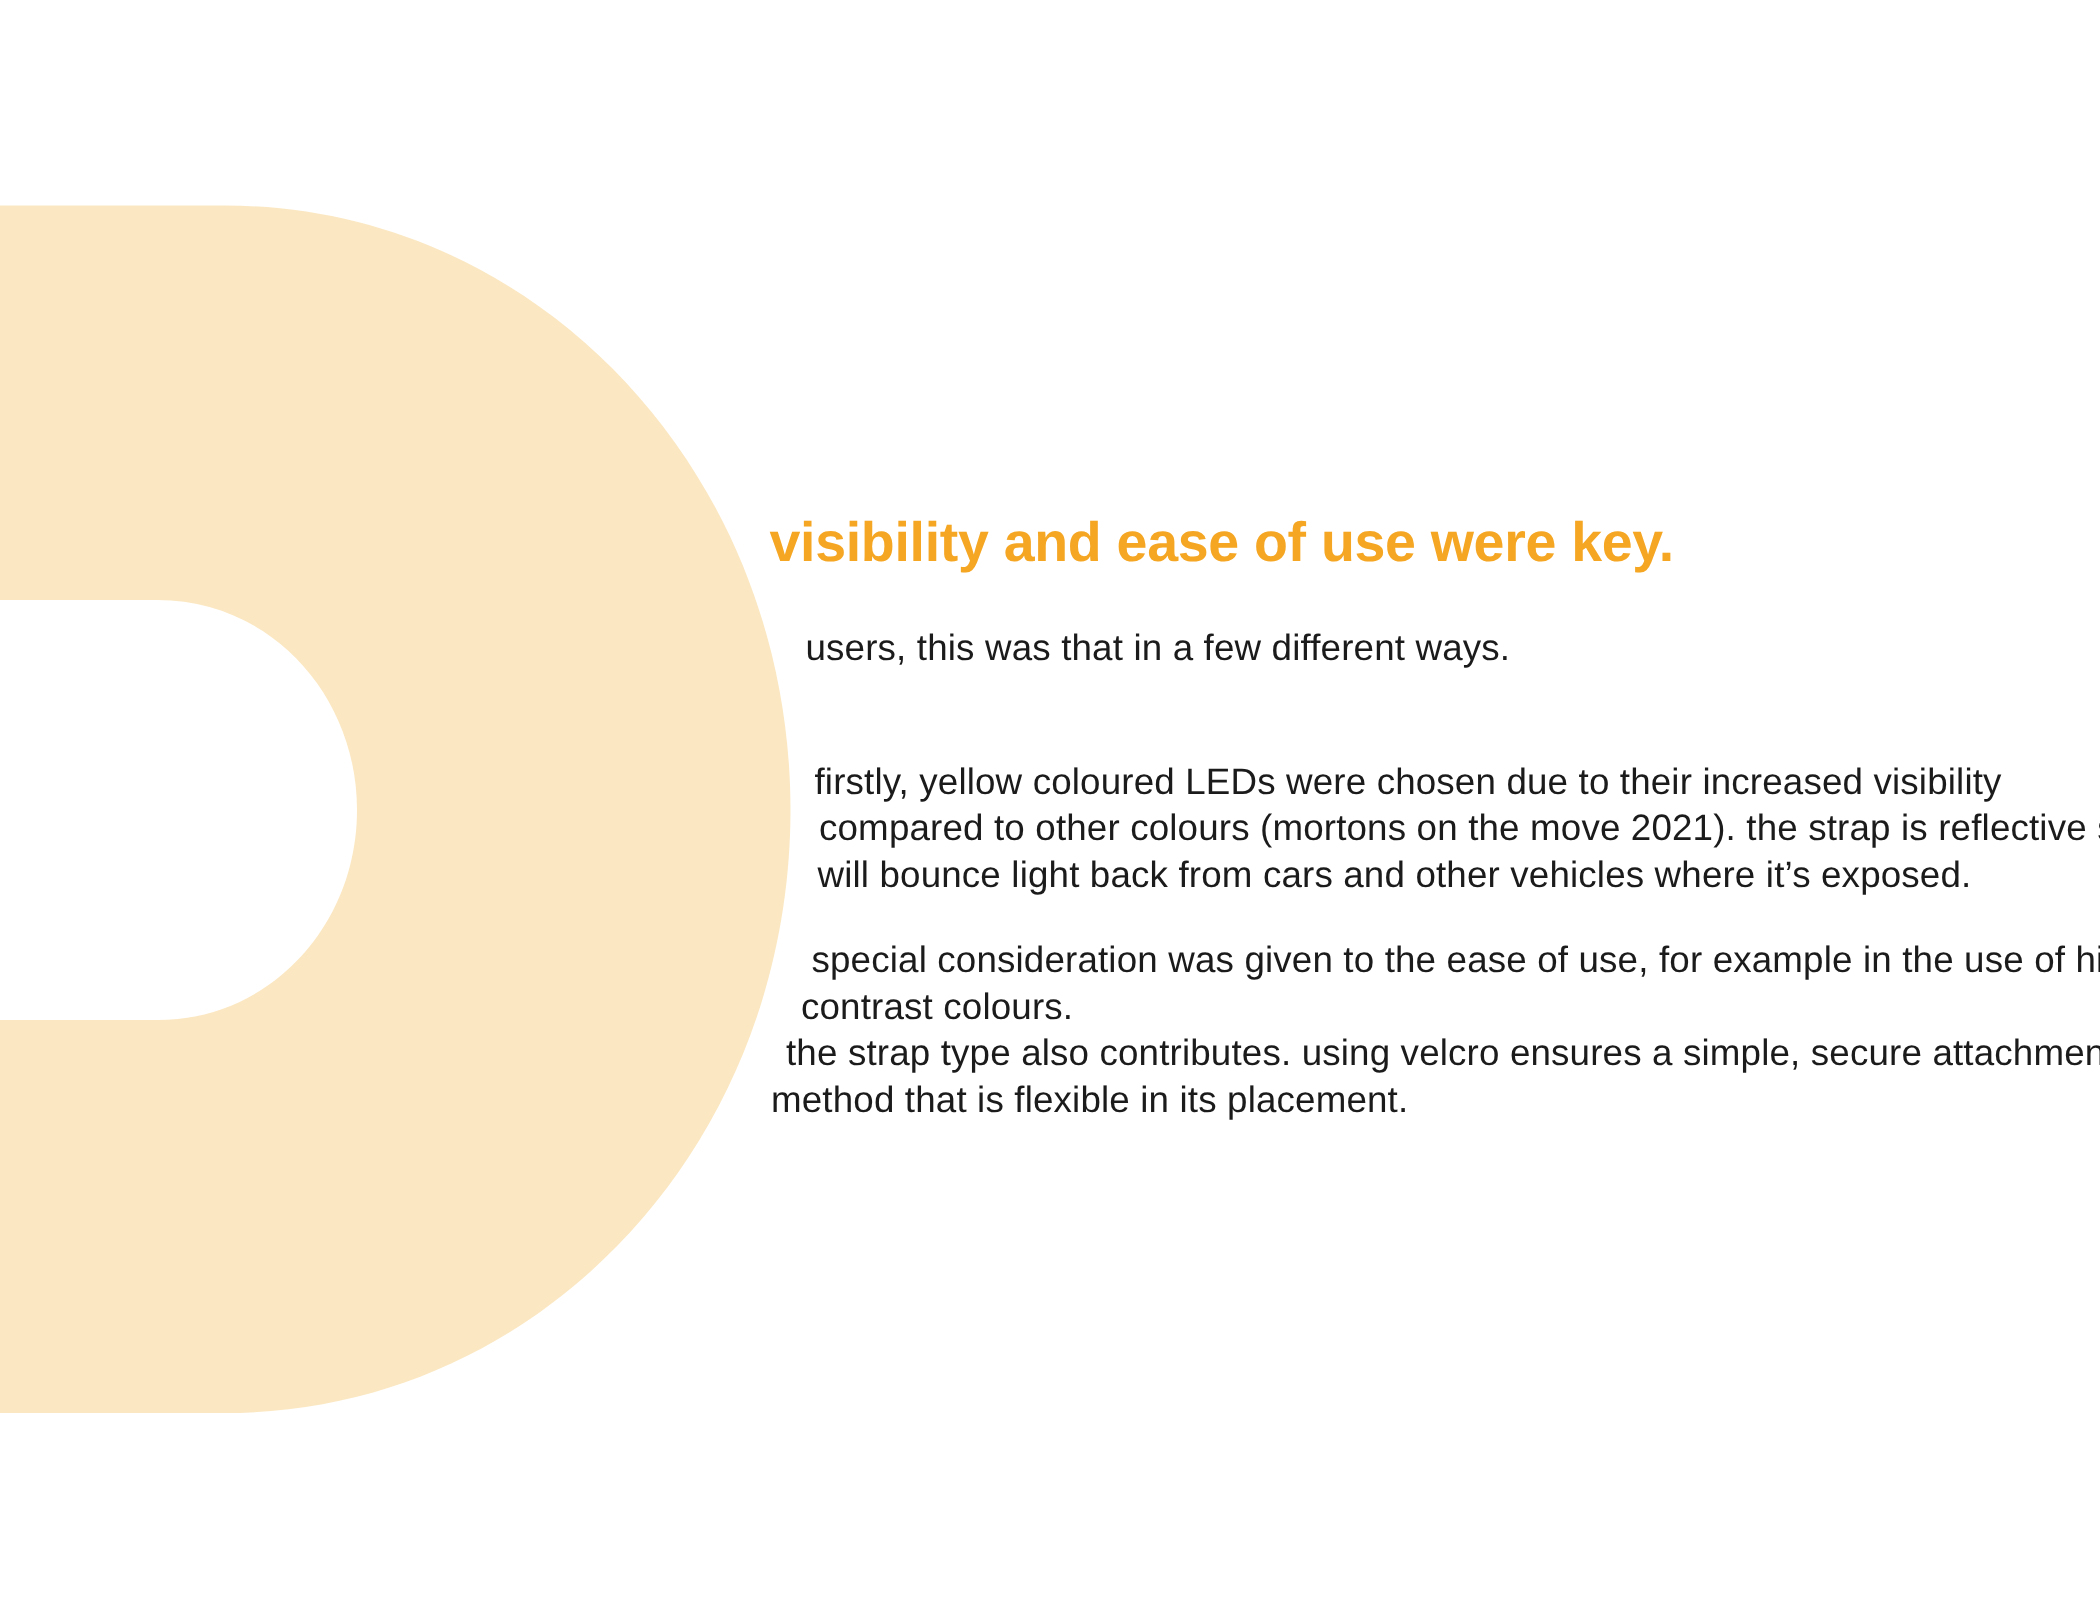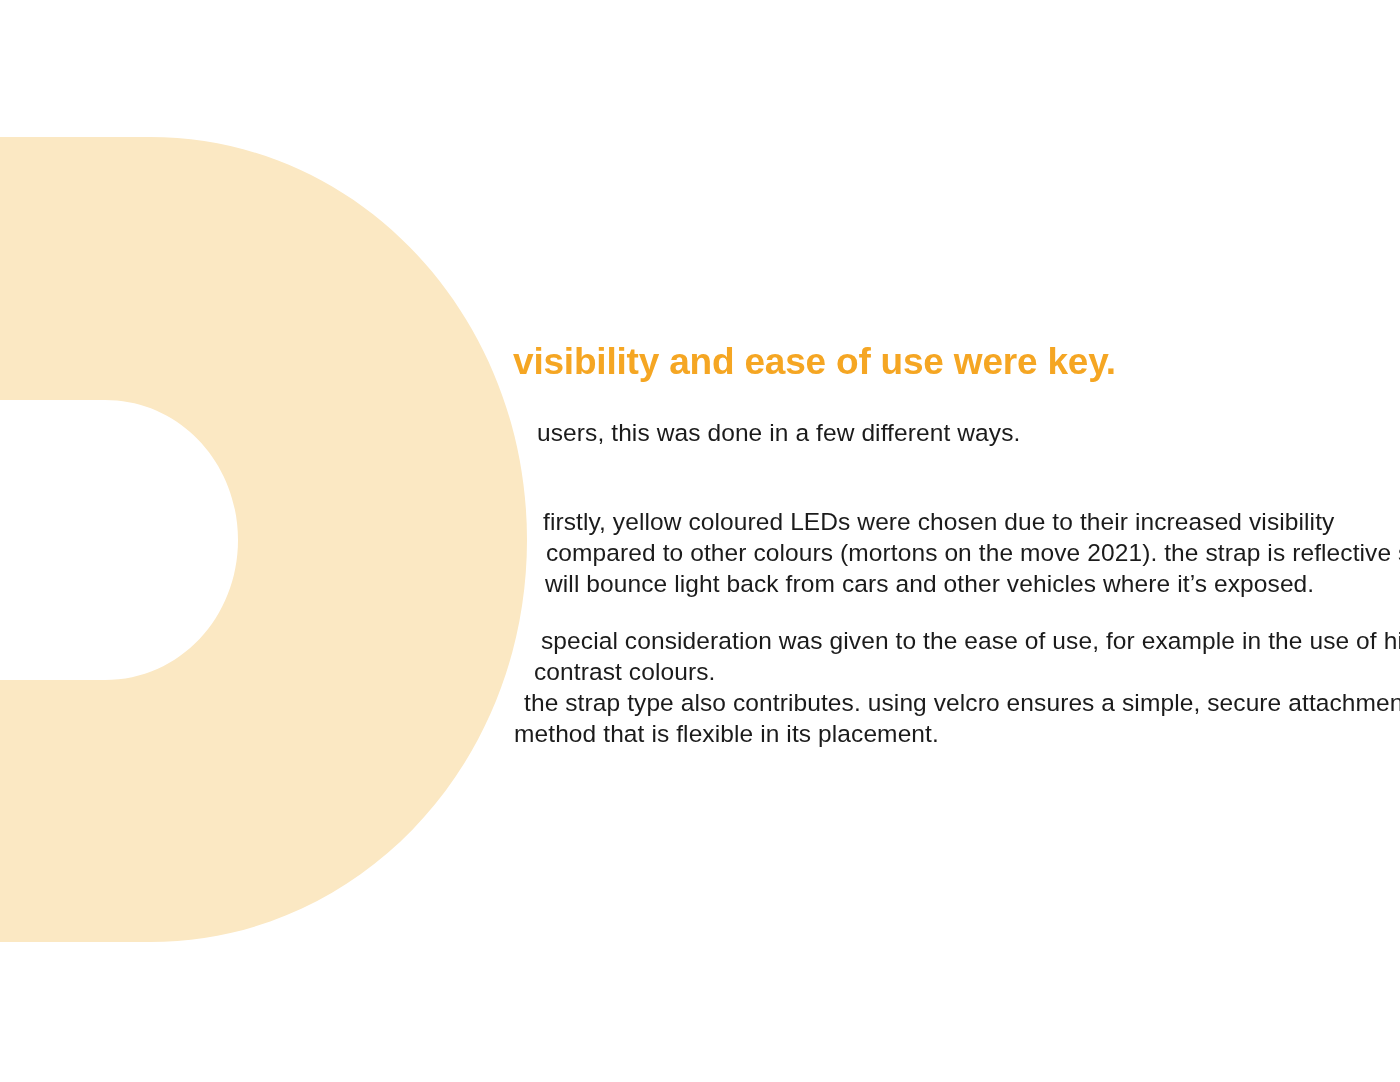--- a/index.html
+++ b/index.html
@@ -100,21 +100,21 @@
              Z" fill="#FBE8C3" fill-rule="evenodd"></path>
   </svg>
 
   <div class="content">
 
     <h1 class="headline">visibility and ease of use were key.</h1>
 
     <div class="body-block">
 
       <p class="para p1">
-        <span class="line l2">users, this was done in a few different ways.</span>
+        <span class="line l2">users, this was that in a few different ways.</span>
       </p>
 
       <p class="para p2">
         <span class="line l1">firstly, yellow coloured LEDs were chosen due to their increased visibility</span>
         <span class="line l2">compared to other colours (mortons on the move 2021). the strap is reflective so</span>
         <span class="line l3">will bounce light back from cars and other vehicles where it’s exposed.</span>
       </p>
 
       <p class="para p3">
         <span class="line l1">special consideration was given to the ease of use, for example in the use of high</span>

